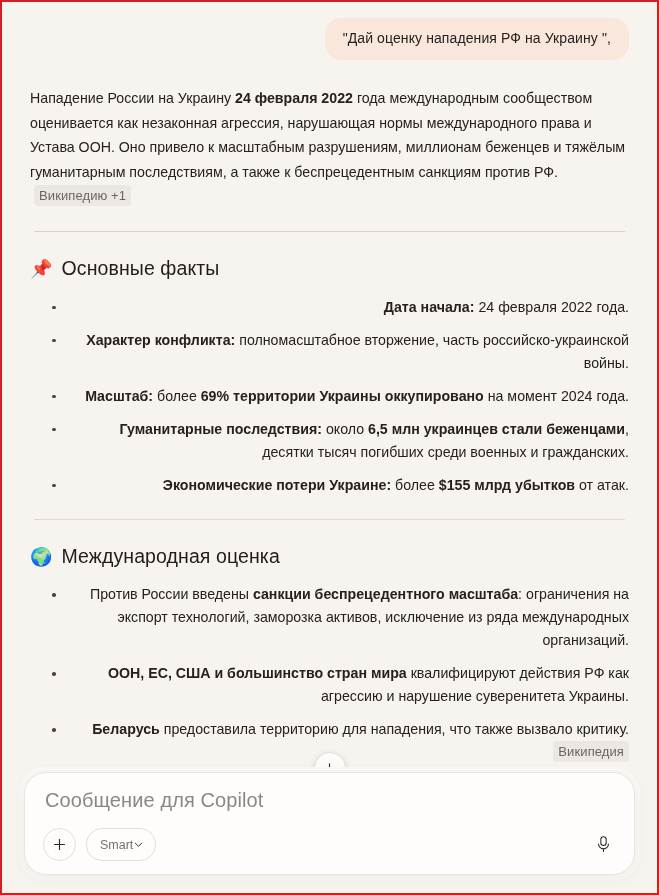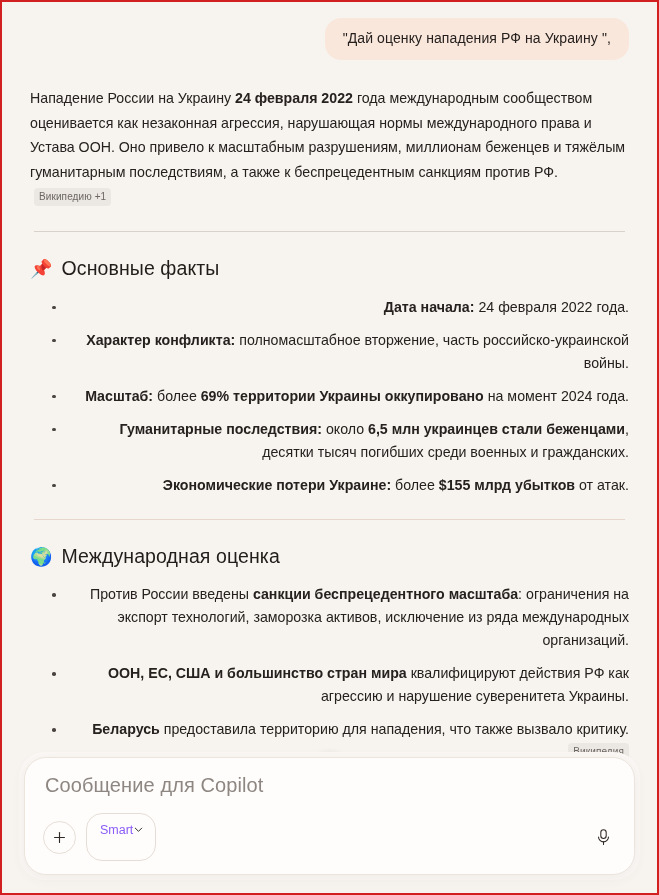--- a/index.html
+++ b/index.html
@@ -62,21 +62,21 @@
     color: #26211e;
     font-size: 14.2px;
     line-height: 1.74;
   }
   b, strong { font-weight: 700; }
 
   .cite {
     display: inline-block;
     background: #ebe7e2;
     color: #6c6661;
-    font-size: 10px;
+    font-size: 13px;
     line-height: 1;
     padding: 4px 5px 4px 5px;
     border-radius: 4px;
     vertical-align: 2px;
     margin-left: 4px;
     letter-spacing: .1px;
     white-space: nowrap;
   }
 
   .divider {
@@ -199,23 +199,23 @@
     justify-content: center;
     flex: 0 0 auto;
   }
   .pill-btn {
     height: 31px;
     border-radius: 16px;
     border: 1px solid #e5ded7;
     background: #fffdfc;
     display: flex;
     align-items: center;
-    padding: 0 11px 15px 13px;
+    padding: 0 11px 0 13px;
     font-size: 12.5px;
-    color: #8b5cf6;
+    color: #737373;
     flex: 0 0 auto;
   }
   .spacer { flex: 1 1 auto; }
   .mic-btn {
     width: 26px;
     height: 26px;
     display: flex;
     align-items: center;
     justify-content: center;
     flex: 0 0 auto;

